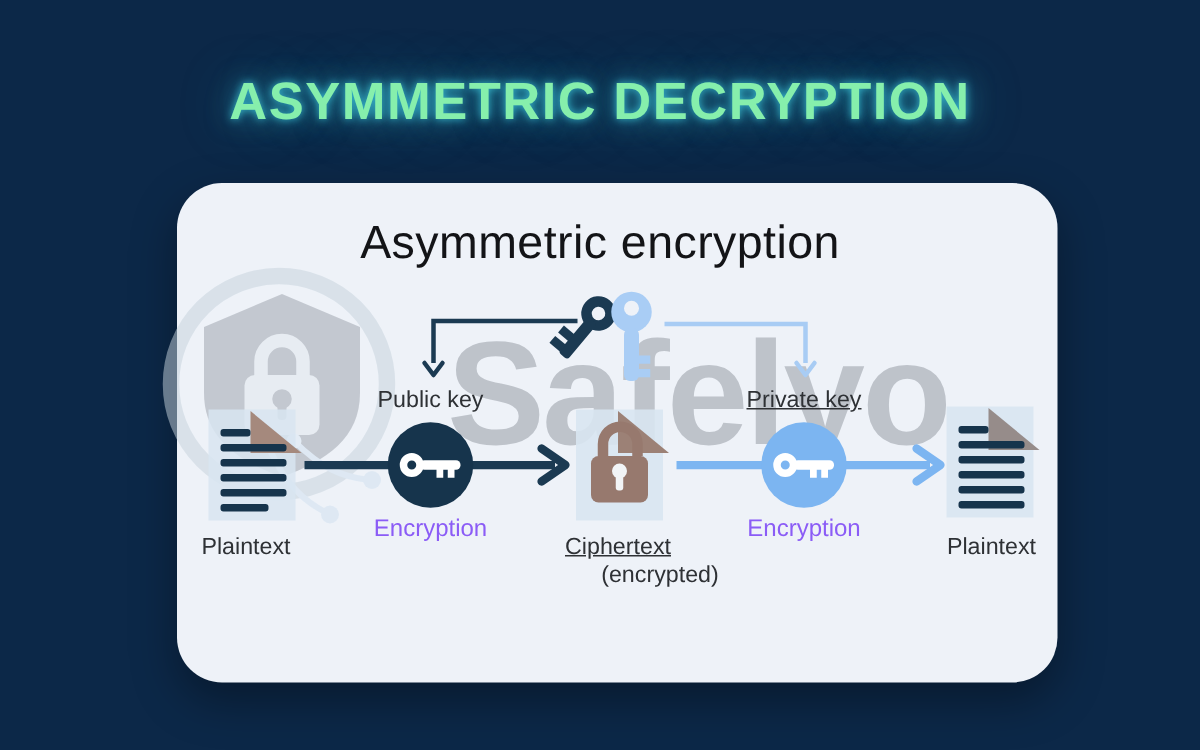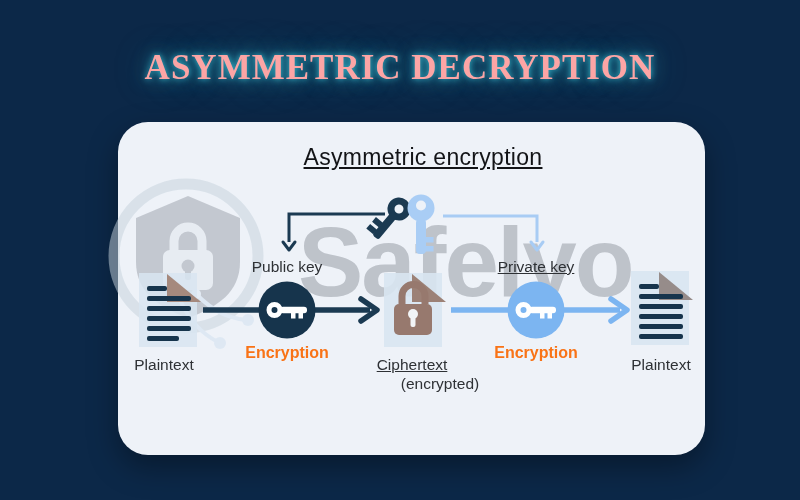--- a/index.html
+++ b/index.html
@@ -1,28 +1,28 @@
 <!DOCTYPE html>
 <html><head>
 <meta charset="utf-8">
 <style>
   html,body{margin:0;padding:0;background:#0c2848;}
   .page{position:relative;width:800px;height:500px;background:#0c2848;overflow:hidden;
         font-family:"Liberation Sans",sans-serif;}
   .main-title{position:absolute;left:0;right:0;top:48px;text-align:center;
-        font-size:35px;font-weight:bold;letter-spacing:1px;color:#fca5a5;
-        text-shadow:0 0 6px rgba(64,212,230,.85),0 0 18px rgba(64,212,230,.55),0 0 38px rgba(64,212,230,.35);font-family:Liberation Serif, serif;}
+        font-size:35px;font-weight:bold;letter-spacing:1px;color:#86efac;
+        text-shadow:0 0 6px rgba(64,212,230,.85),0 0 18px rgba(64,212,230,.55),0 0 38px rgba(64,212,230,.35);}
   .card{position:absolute;left:118px;top:122px;width:587px;height:333px;
         background:#eef2f8;border-radius:30px;box-shadow:0 12px 30px rgba(0,0,0,.35);}
   .diagram-svg{position:absolute;left:0;top:0;width:800px;height:500px;z-index:2;}
   .lbl{position:absolute;z-index:3;transform:translateX(-50%);white-space:nowrap;
        font-size:15.5px;color:#2e3135;}
-  .lbl-bold{font-weight:bold;font-size:16px;color:#f97316;}
-  .card-title{position:absolute;z-index:3;left:423px;top:144px;transform:translateX(-50%);
-       font-size:23px;letter-spacing:.3px;color:#131417;white-space:nowrap;text-decoration:underline;}
+  .lbl-bold{font-weight:normal;font-size:16px;color:#8b5cf6;}
+  .card-title{position:absolute;z-index:3;left:400px;top:144px;transform:translateX(-50%);
+       font-size:31px;letter-spacing:.3px;color:#131417;white-space:nowrap;}
   .pos-public{left:287px;top:258px;}
   .pos-private{left:536px;top:258px;text-decoration:underline;}
   .pos-plain-left{left:164px;top:356px;}
   .pos-encryption{left:287px;top:344px;}
   .pos-cipher1{left:412px;top:356px;text-decoration:underline;}
   .pos-cipher2{left:412px;top:375px;margin-left:28px;}
   .pos-decryption{left:536px;top:344px;}
   .pos-plain-right{left:661px;top:356px;}
 </style>
 </head>

